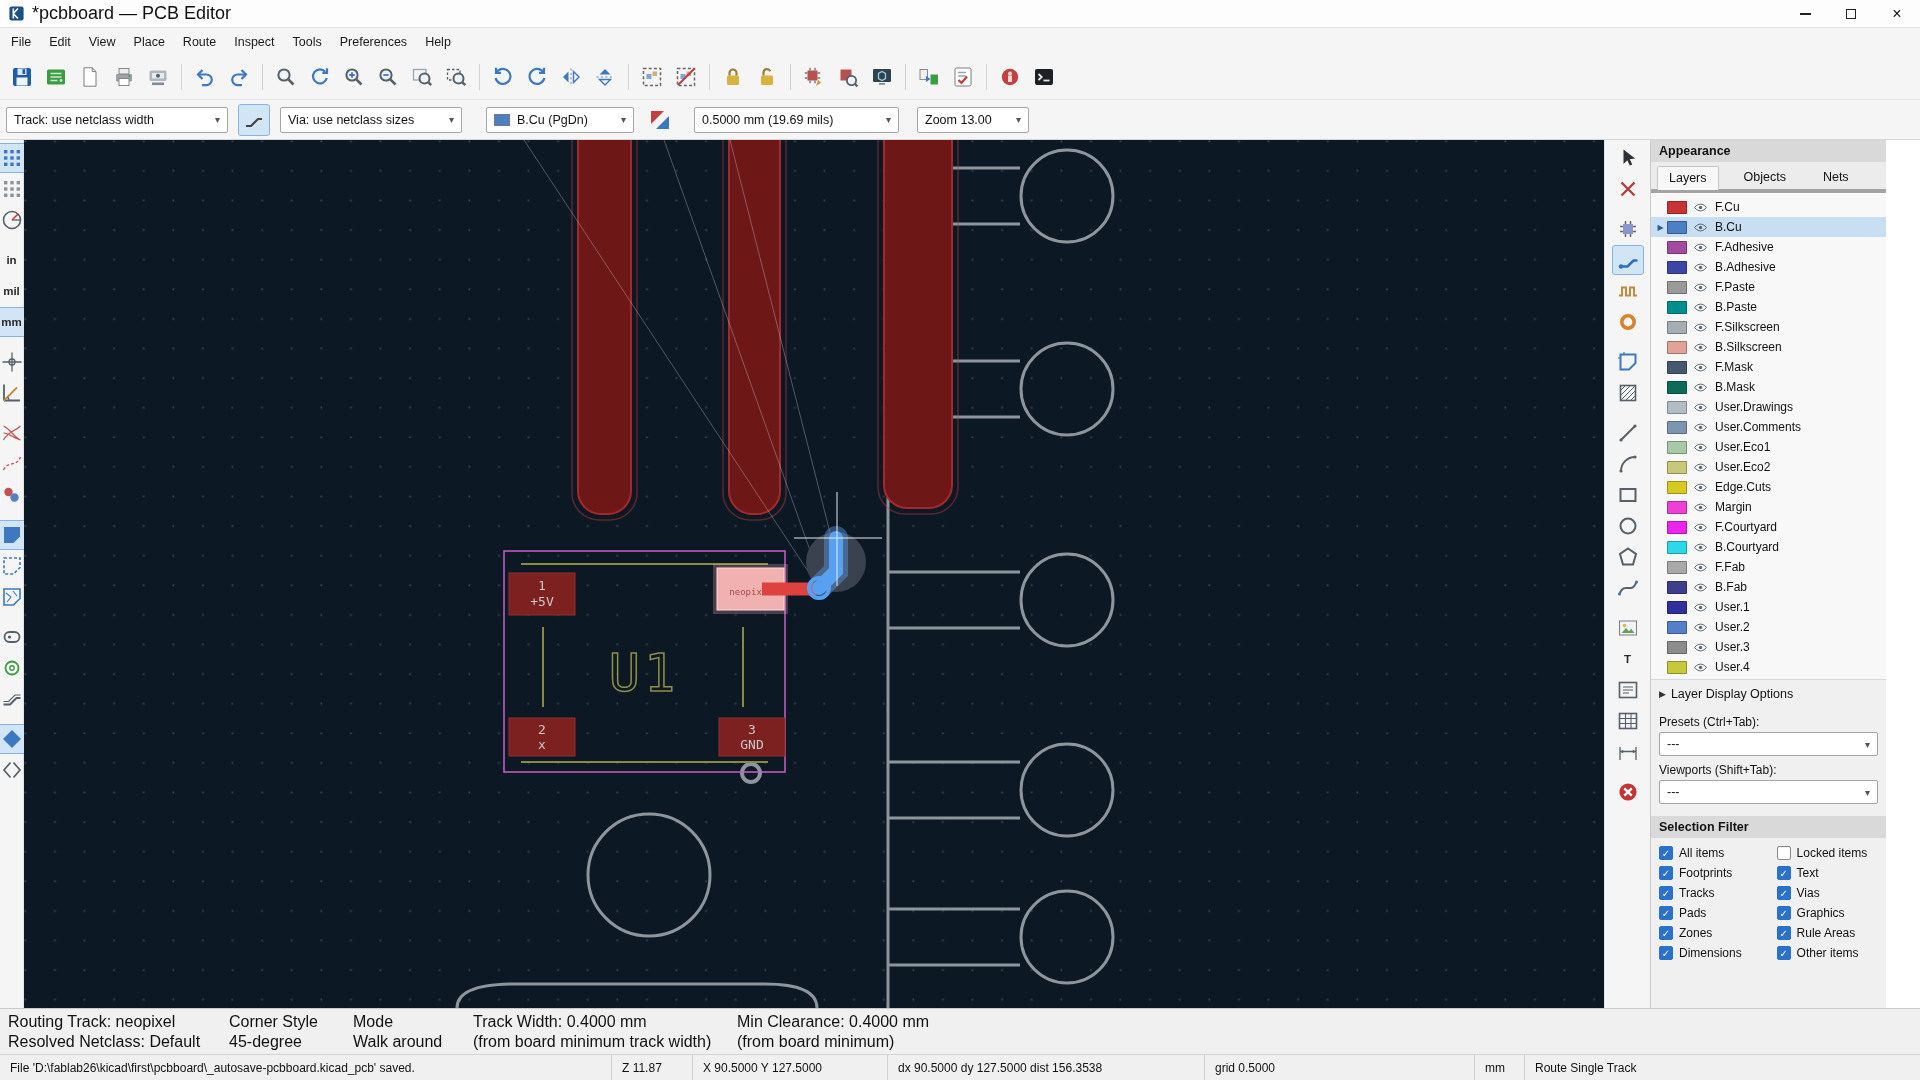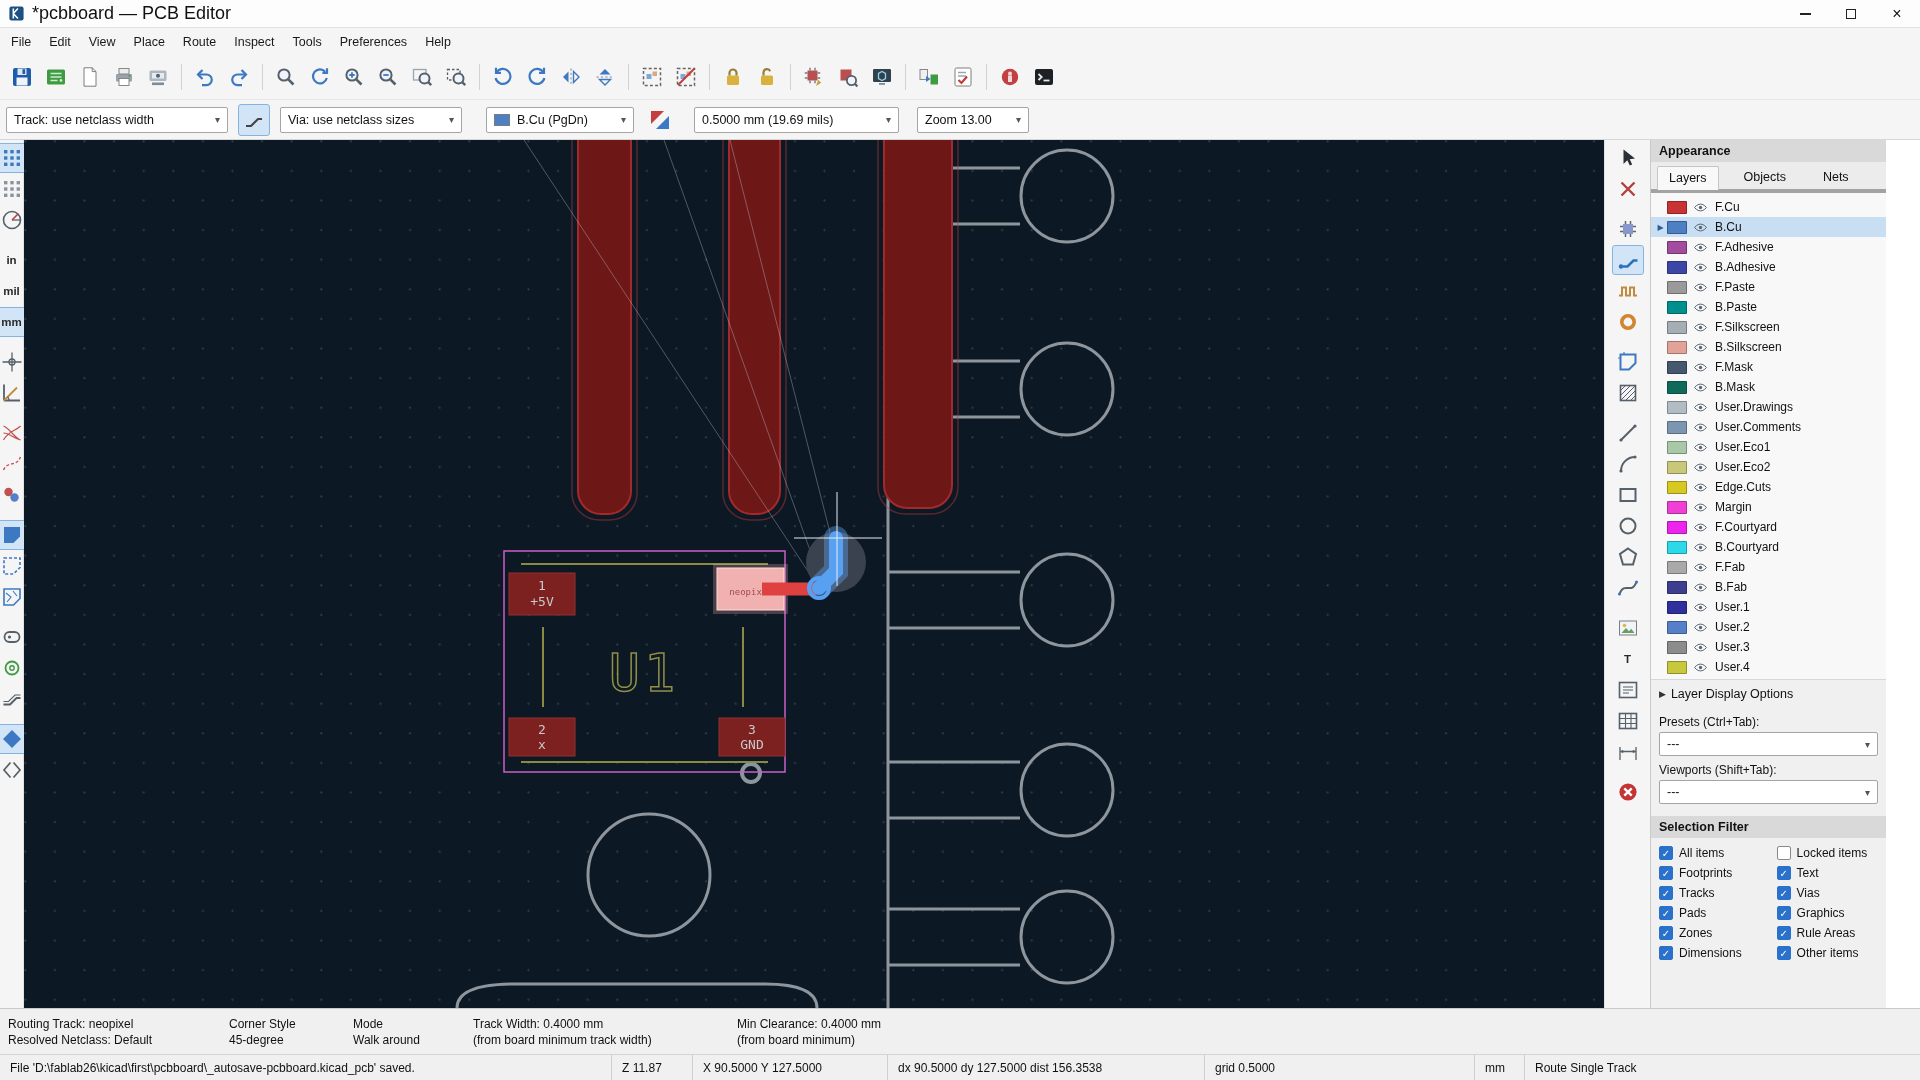--- a/index.html
+++ b/index.html
@@ -63,21 +63,21 @@
   .ldo-arrow{font-size:9px;color:#333}
   .plabel{font-size:12px;padding:7px 8px 3px}
   .panel .combo{margin:0 8px;height:24px}
   .sf-header{background:#d9d9d9;padding:4px 8px;font-size:12.5px;font-weight:bold;margin-top:12px}
   .filter-grid{display:grid;grid-template-columns:1.12fr 1fr;padding:8px 8px;row-gap:6px;column-gap:4px}
   .fitem{display:flex;align-items:center;gap:6px;font-size:12px;white-space:nowrap}
   .cb{width:14px;height:14px;border-radius:2px;display:flex;align-items:center;justify-content:center;font-size:10px;color:#fff;background:#fff;border:1px solid #8a8a8a;flex:0 0 auto}
   .cb.on{background:#2a71cc;border-color:#2a71cc}
 
   
-  .status1{height:46px;background:#f0f0f0;border-top:1px solid #c9c9c9;display:flex;padding:4px 8px;font-size:12px}
+  .status1{height:46px;background:#f0f0f0;border-top:1px solid #c9c9c9;display:flex;padding:4px 8px;font-size:16px}
   .scol{display:flex;flex-direction:column;justify-content:center;gap:2px;flex:0 0 auto}
   .statusbar{height:26px;background:#f0f0f0;border-top:1px solid #d4d4d4;display:flex;align-items:flex-start;font-size:12px}
   .cell{padding:0 10px;border-left:1px solid #cfcfcf;height:100%;display:flex;align-items:center;white-space:nowrap;overflow:hidden}
   .cell.first{border-left:none}
 
   
   .padnum,.padnet{fill:#c9c9c9;font-family:"DejaVu Sans Mono",monospace;font-size:13px;text-anchor:middle}
   .padnet-hl{fill:#a34a4a;font-family:"DejaVu Sans Mono",monospace;font-size:9px;text-anchor:middle}
   .refdes{fill:none;stroke:#8f8f48;stroke-width:1.5px;font-family:"DejaVu Sans Mono",monospace;font-size:52px;text-anchor:middle;letter-spacing:4px}
 </style>

